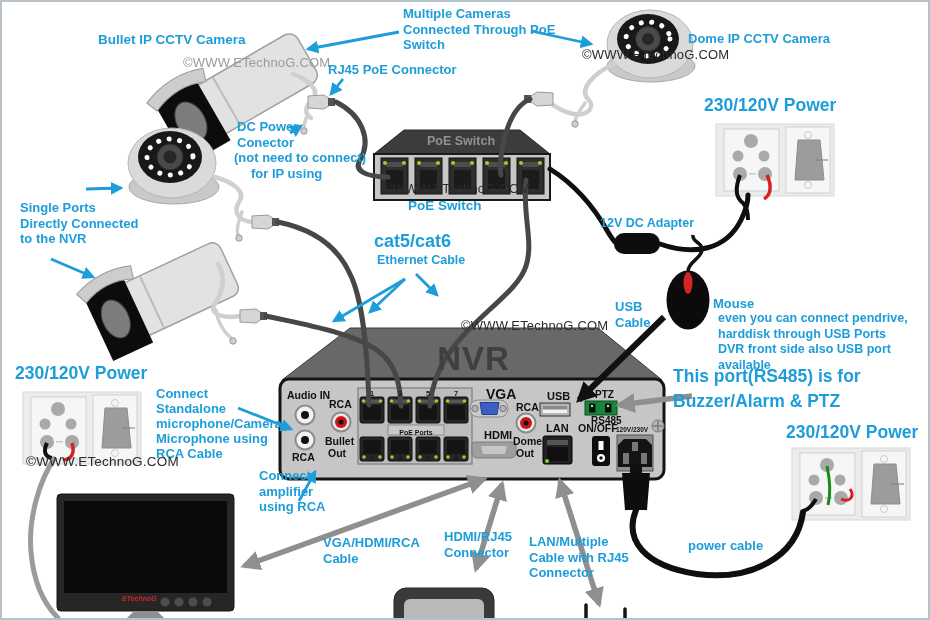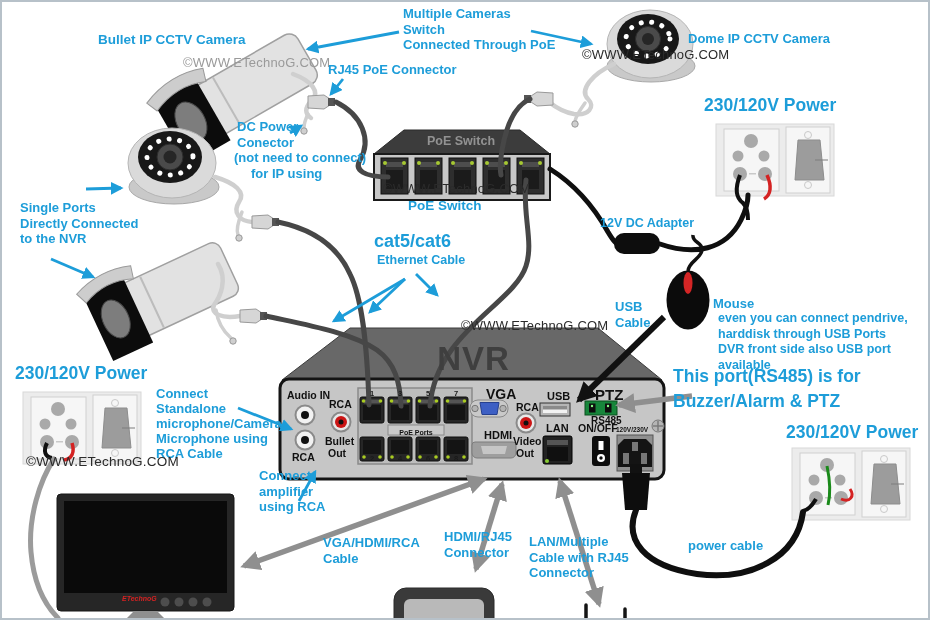--- a/index.html
+++ b/index.html
@@ -378,22 +378,22 @@
     <path d="M558,479 L597,602" marker-start="url(#mg)" marker-end="url(#mg)"></path>
   </g>
   <g>
     <path d="M662,315 L577,398" fill="none" stroke="#111" stroke-width="6" marker-end="url(#mk)"></path>
   </g>
 </svg>
 
 <div class="bl" style="left:96px;top:30px;font-size:13.5px">Bullet IP CCTV Camera</div>
 <div class="bl" style="left:401px;top:4px">
   <span>Multiple Cameras</span>
+  <span>Connected Through PoE</span>
   <span>Switch</span>
-  <span>Connected Through PoE</span>
 </div>
 <div class="bl" style="left:686px;top:29px">Dome IP CCTV Camera</div>
 <div class="bl" style="left:326px;top:60px">RJ45 PoE Connector</div>
 <div class="bl bl-lg" style="left:702px;top:93px">230/120V Power</div>
 <div class="bl" style="left:235px;top:117px">
   <span>DC Power</span>
   <span>Conector</span>
   <span style="margin-left:-3px">(not need to connect)</span>
   <span style="margin-left:14px">for IP using</span>
 </div>
@@ -463,26 +463,26 @@
 <div class="hw" style="left:327px;top:397px">RCA</div>
 <div class="hw" style="left:323px;top:434px">
   <span>Bullet</span>
   <span style="margin-left:3px">Out</span>
 </div>
 <div class="hw" style="left:290px;top:450px">RCA</div>
 <div class="hw" style="left:484px;top:387px;font-size:14px">VGA</div>
 <div class="hw" style="left:482px;top:428px;font-size:11px">HDMI</div>
 <div class="hw" style="left:514px;top:400px">RCA</div>
 <div class="hw" style="left:511px;top:434px">
-  <span>Video</span>
+  <span>Dome</span>
   <span style="margin-left:3px">Out</span>
 </div>
 <div class="hw" style="left:545px;top:389px;font-size:11px">USB</div>
 <div class="hw" style="left:544px;top:421px;font-size:11px">LAN</div>
-<div class="hw" style="left:593px;top:387px;font-size:15px">PTZ</div>
+<div class="hw" style="left:593px;top:387px;font-size:10px">PTZ</div>
 <div class="hw" style="left:589px;top:413px;font-size:10px">RS485</div>
 <div class="hw" style="left:576px;top:421px">ON/OFF</div>
 <div class="hw tiny" style="left:614px;top:422px">120V/230V</div>
 <div class="hw" style="left:388px;top:424.5px;font-size:7px;width:52px;text-align:center">PoE Ports</div>
 
 <div class="pn" style="left:358px;top:387px">1</div>
 <div class="pn" style="left:386px;top:387px">3</div>
 <div class="pn" style="left:414px;top:387px">5</div>
 <div class="pn" style="left:442px;top:387px">7</div>
 <div class="pn" style="left:358px;top:452px">2</div>

